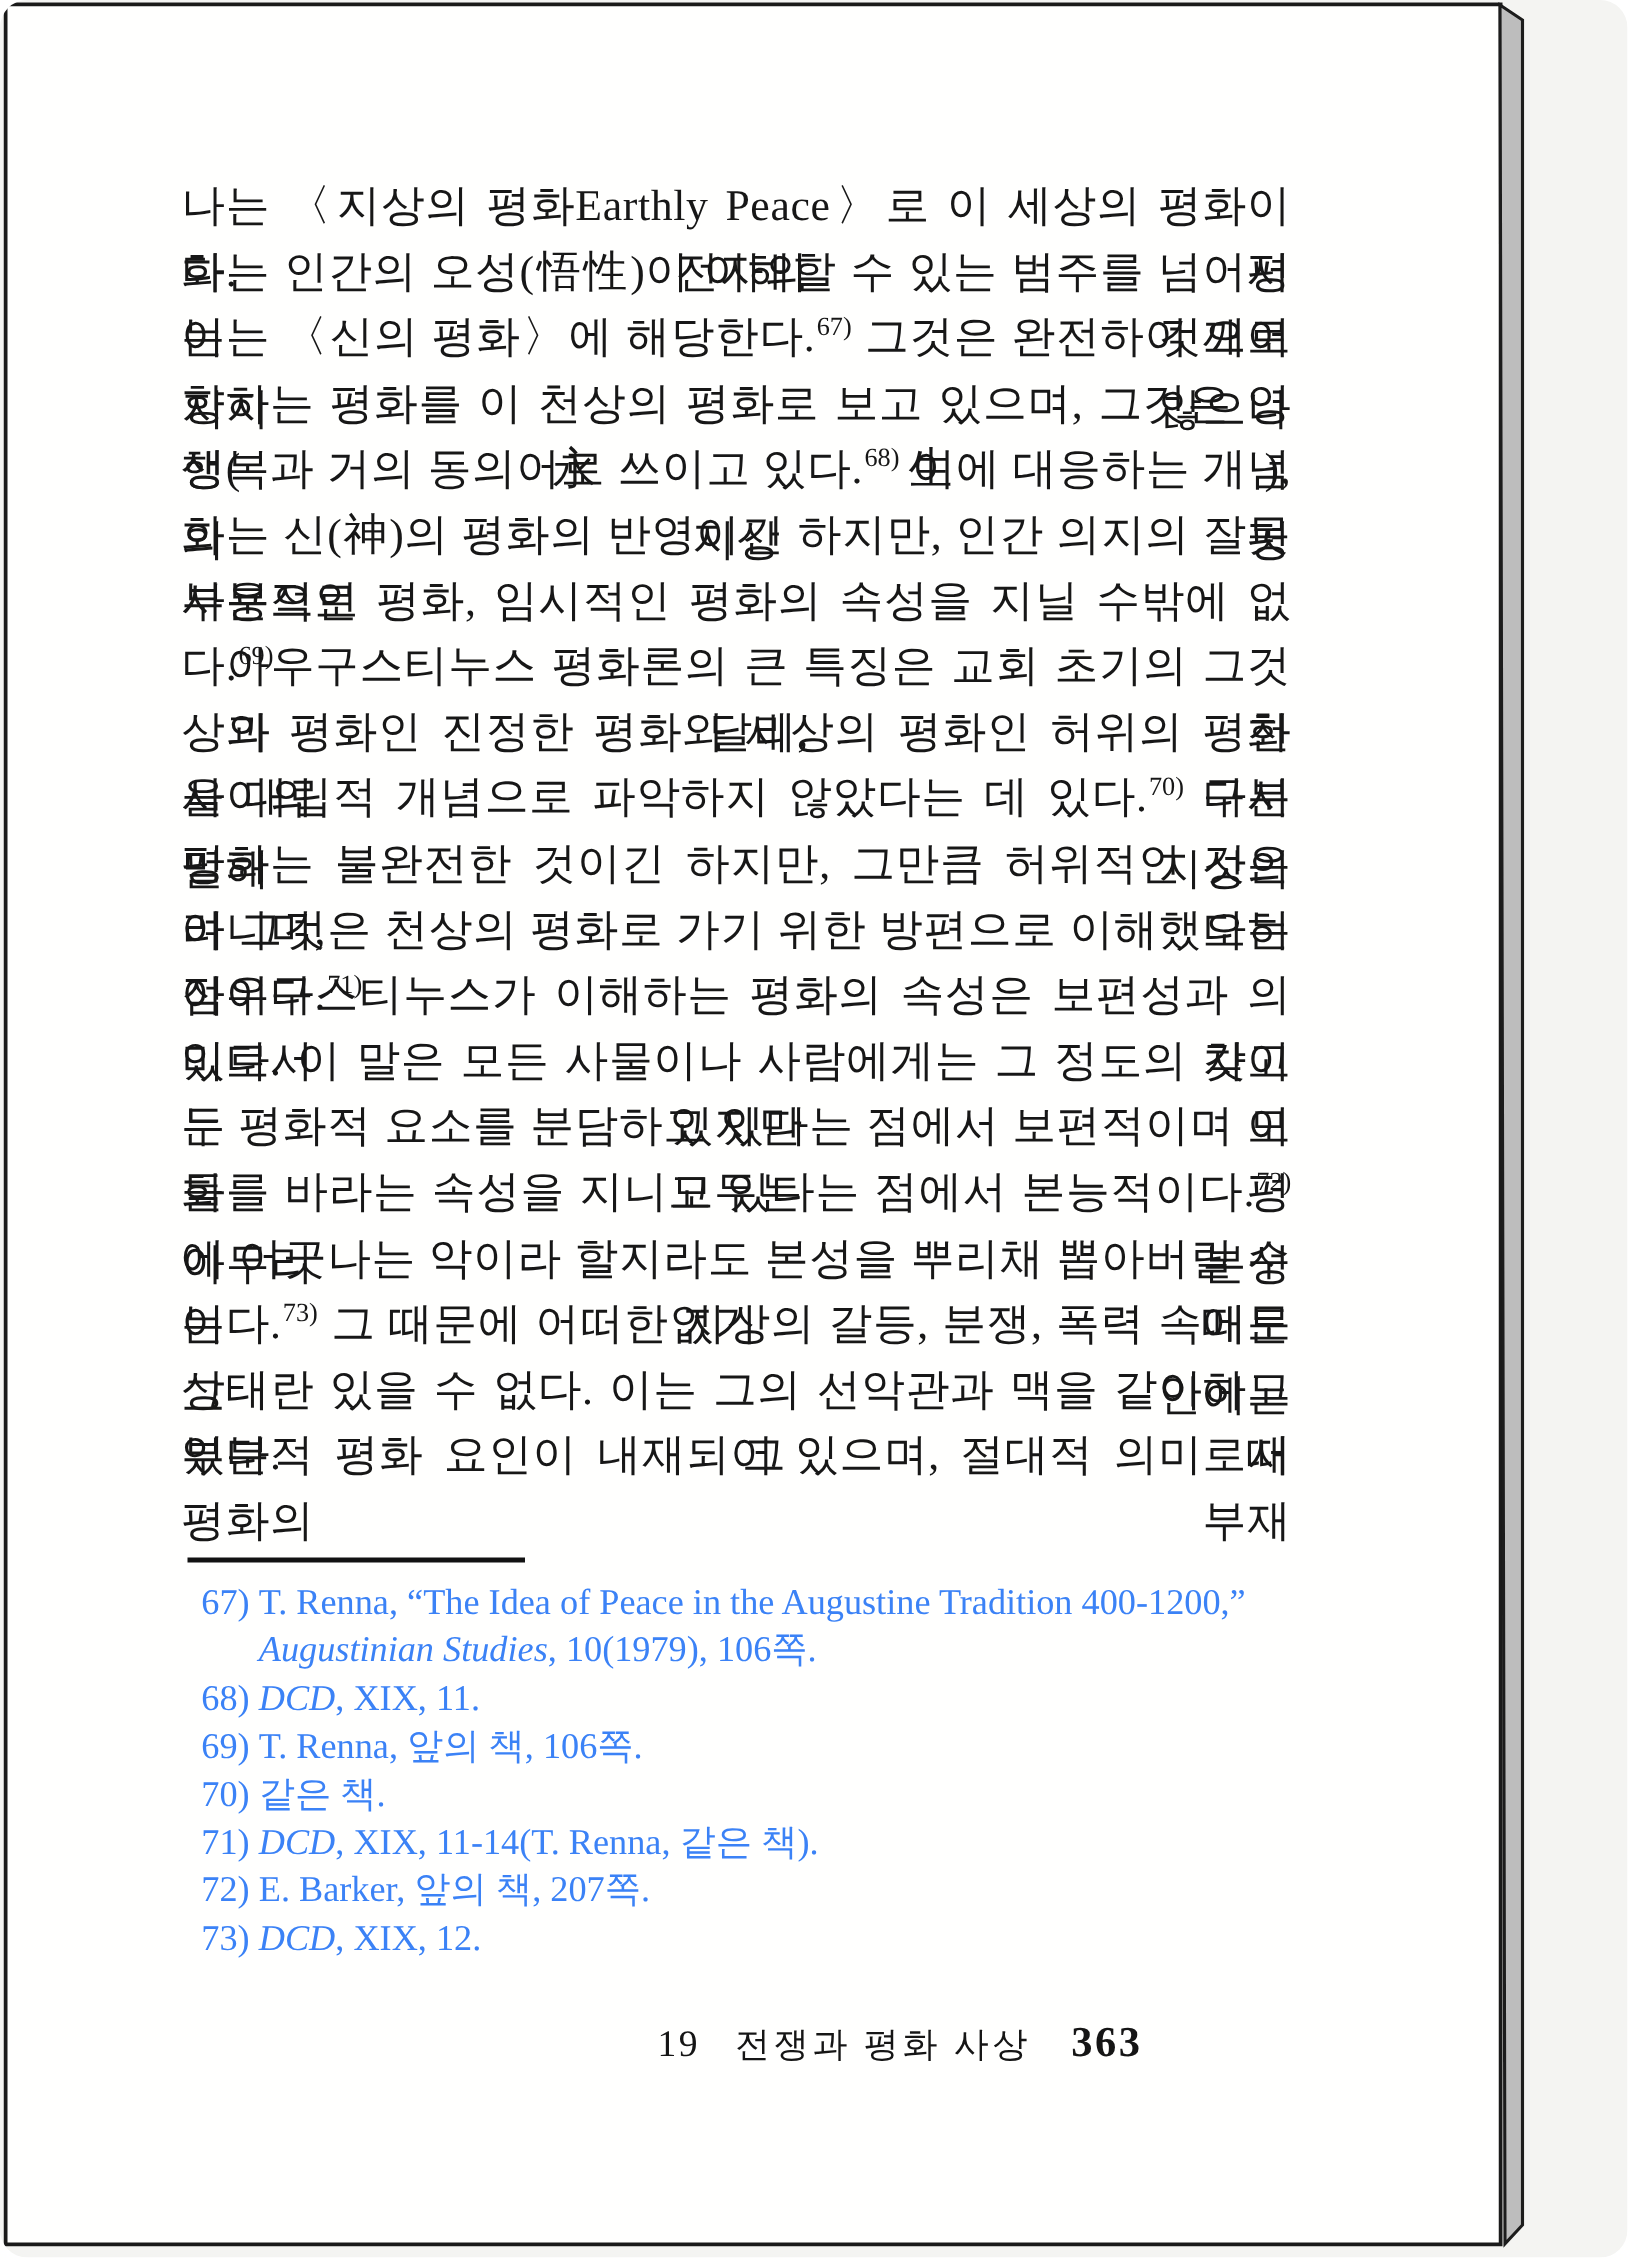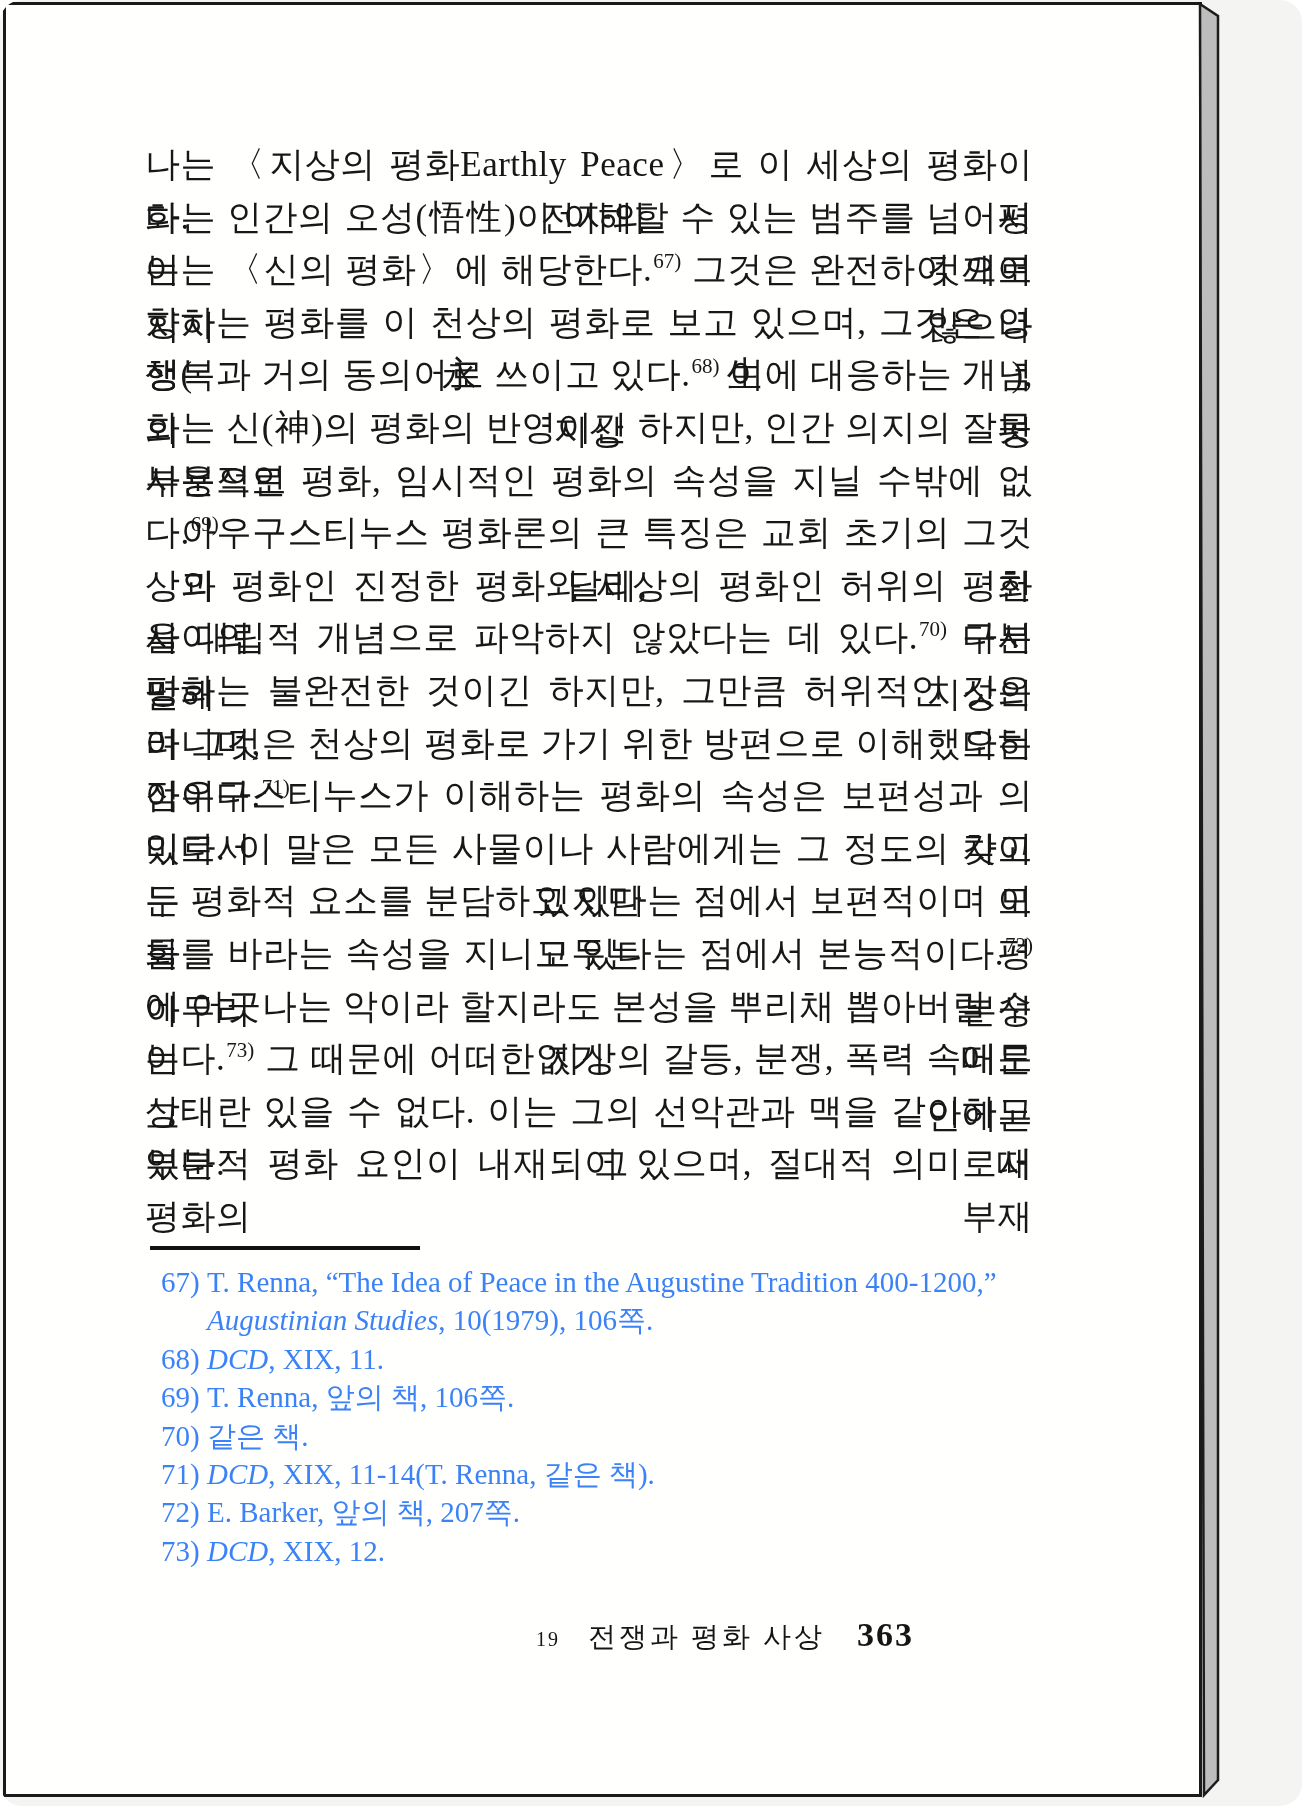--- a/index.html
+++ b/index.html
@@ -49,21 +49,21 @@
   }
   .fn-num { display:inline-block; width:46px; }
   .seg-italic { font-style:italic; }
 
   
   .footer {
     position:absolute; top:1608px; right:285px;
     height:44px; line-height:44px; white-space:nowrap;
     color:#151515;
   }
-  .ch-no   { font-size:20px; letter-spacing:2px; margin-right:28px; }
+  .ch-no   { font-size:30px; letter-spacing:2px; margin-right:28px; }
   .ch-title{ font-size:28px; letter-spacing:3px; margin-right:32px; }
   .pg-no   { font-size:34px; font-weight:bold; letter-spacing:2px; }
 </style>
 </head>
 <body>
 
 <div class="canvas">
   <div class="page">
 
     <div class="body-block">

